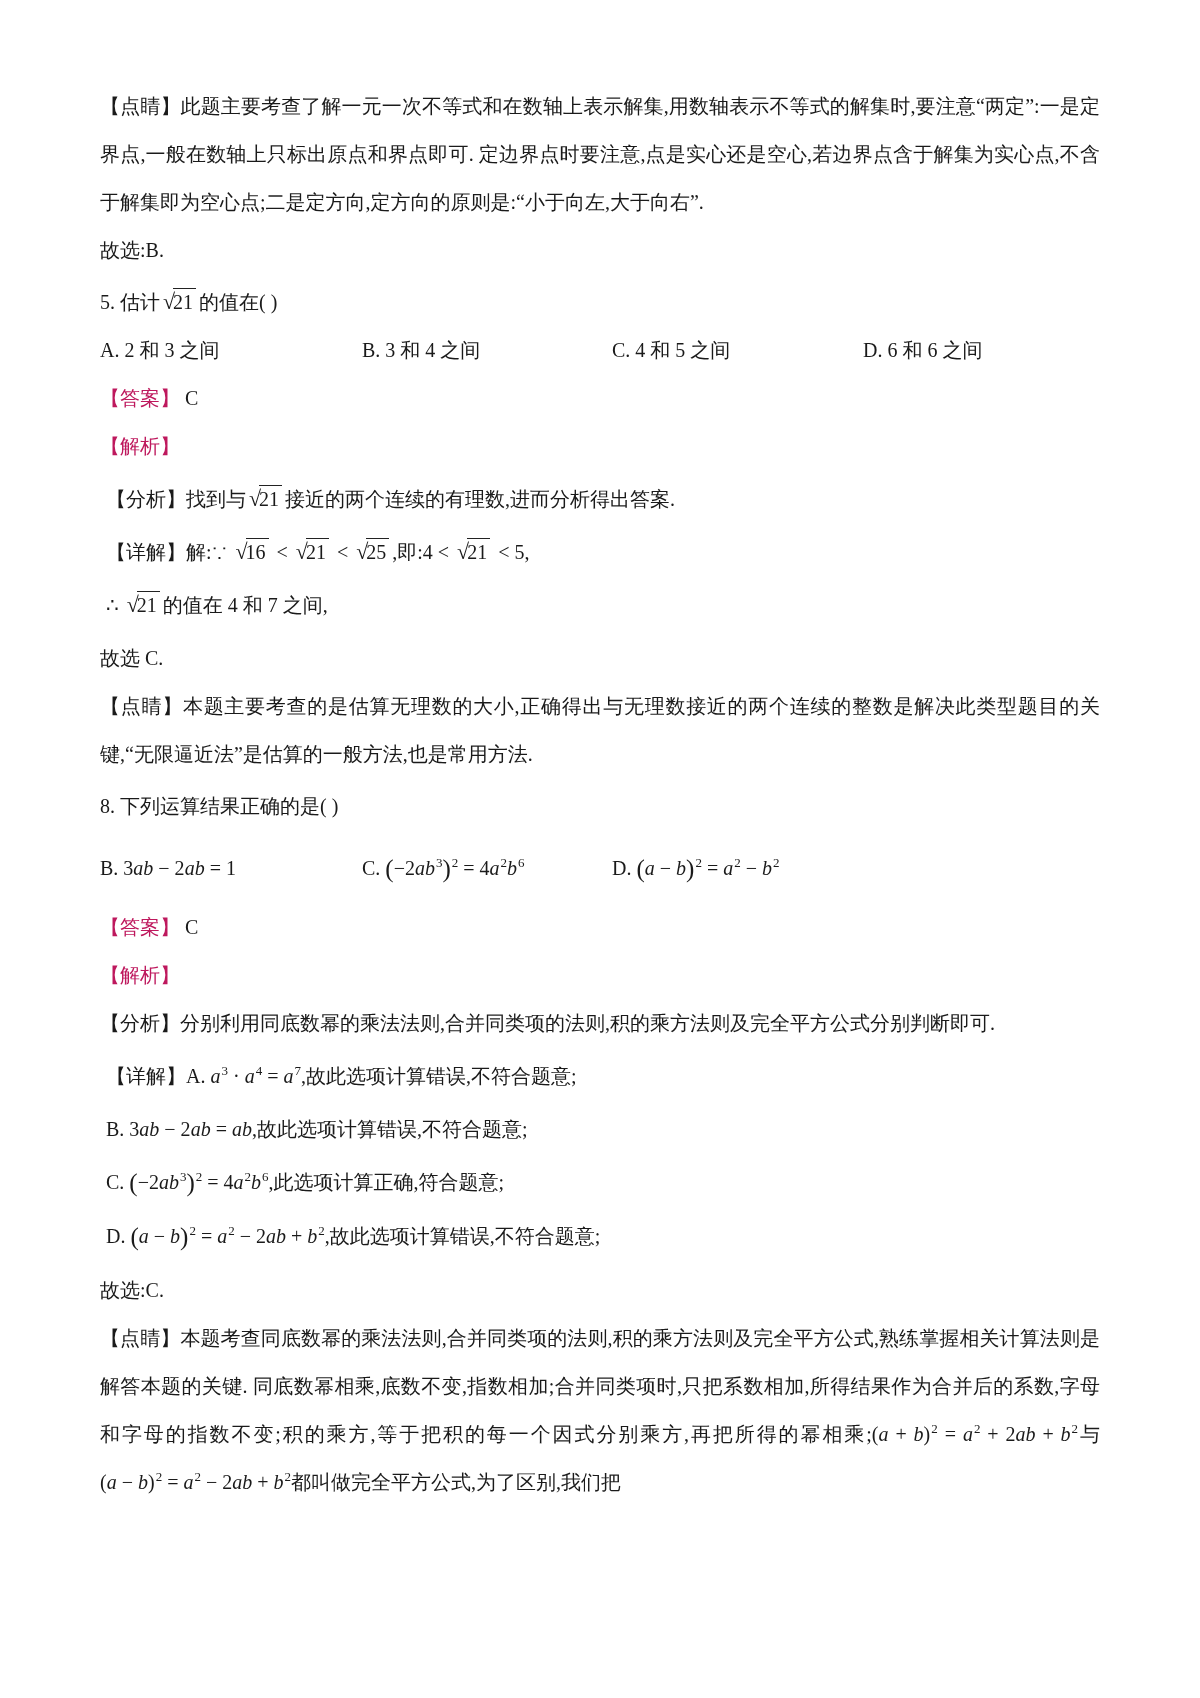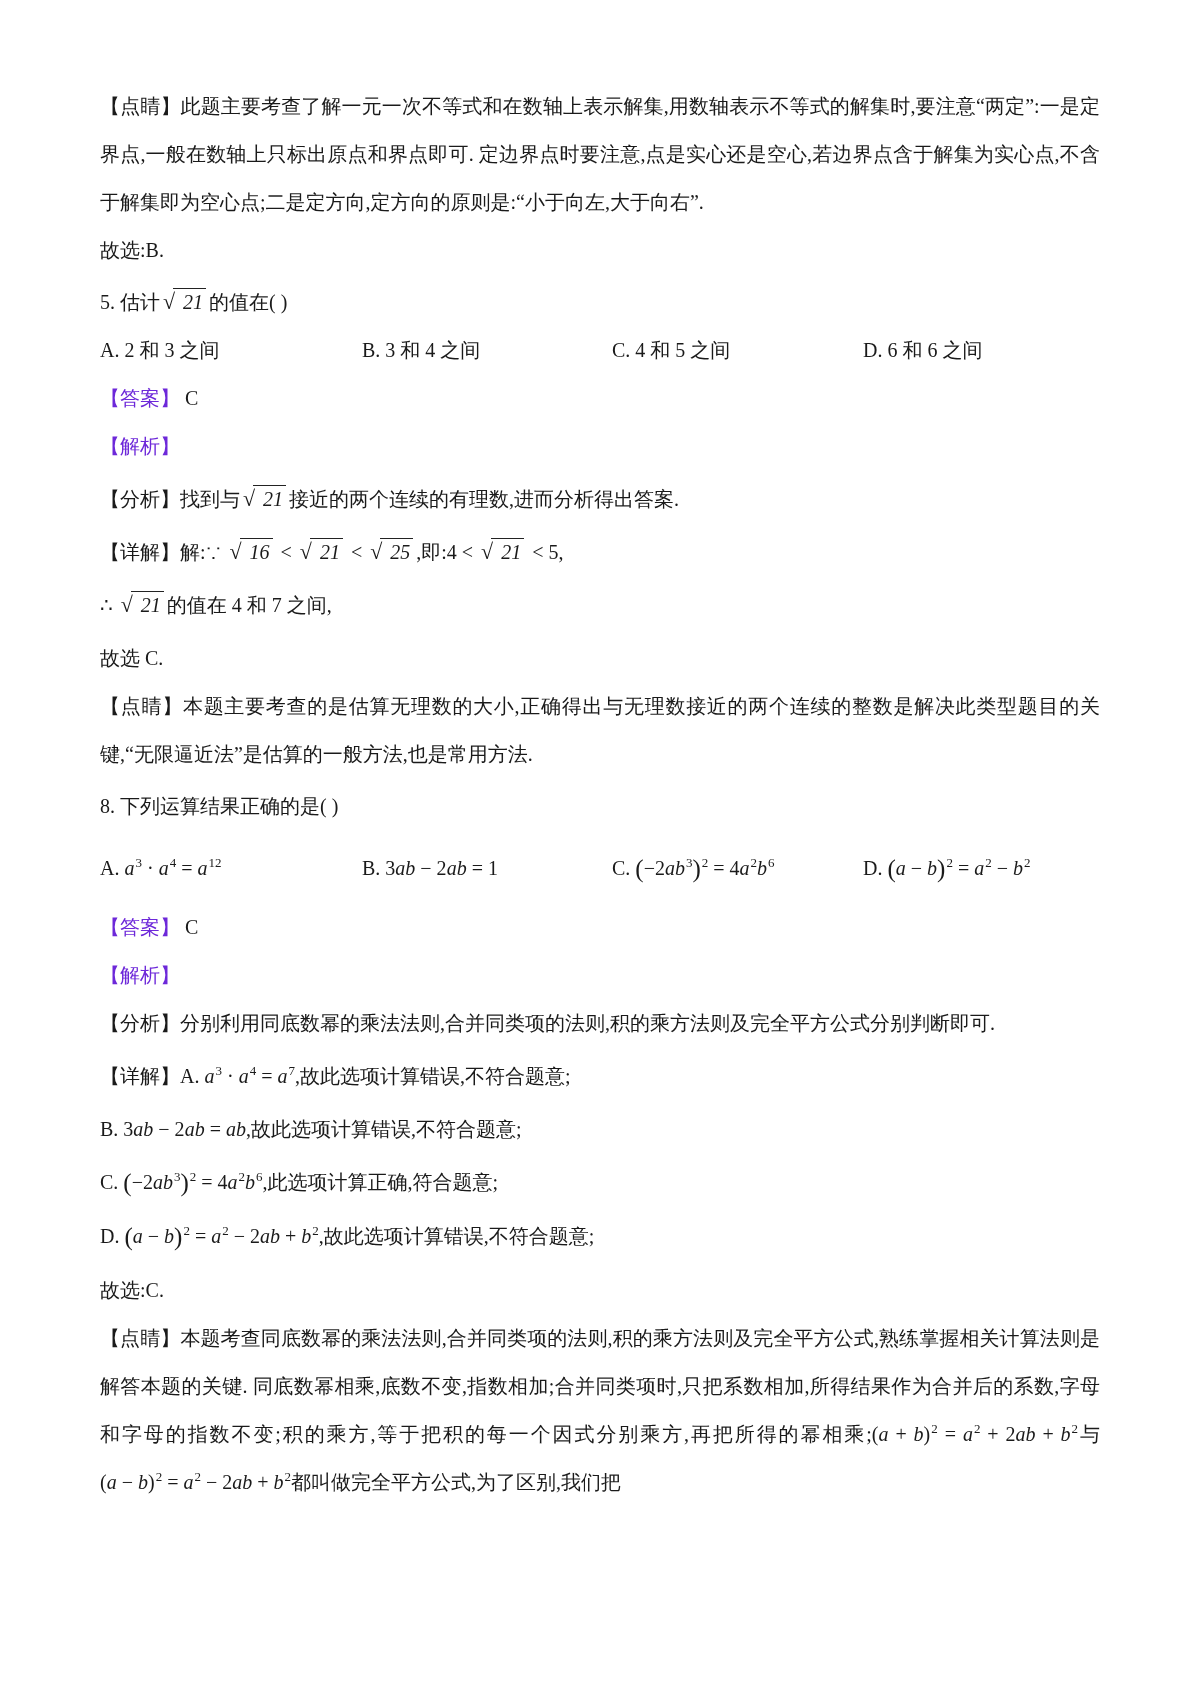--- a/index.html
+++ b/index.html
@@ -7,32 +7,32 @@
     width:1200px;height:1698px;background:#ffffff;overflow:hidden;
     font-family:"Liberation Serif","DejaVu Serif",serif;
     color:#1a1a1a;
   }
   .page{padding:82px 100px 0 100px;}
   .line{
     font-size:20px;line-height:48px;margin:0;
     text-justify:inter-ideograph;
   }
   .para{text-align:justify;}
-  .blue-label{color:#6d28d9;}
+  .blue-label{color:#be185d;}
   .math{font-family:"Liberation Serif","DejaVu Serif",serif;white-space:nowrap;}
   .mi{font-style:italic;}
   .mr{font-style:normal;}
   sup.msup{font-size:13px;line-height:1;vertical-align:super;margin-left:1px;}
   .bigp{font-size:25px;vertical-align:-2px;}
   .sqrt{display:inline-block;white-space:nowrap;margin:0 3px;}
   .sqrt-sym{font-size:22px;}
-  .sqrt-val{display:inline-block;border-top:1.6px solid #222;padding:2px 3px 0 10px;margin-left:-2px;line-height:1.1;font-style:italic;}
+  .sqrt-val{display:inline-block;border-top:1.6px solid #222;padding:2px 3px 0 0;margin-left:-2px;line-height:1.1;}
   .opts{display:grid;grid-template-columns:262px 250px 251px auto;}
   .opt{display:block;}
-  .m-line{margin:5px 0;}
+  .m-line{margin:5px 6px;}
   .stem{margin-top:4px;}
   .opts-tall{margin:14px 0 10px 0;}
 </style>
 </head>
 <body>
 
 <div class="page">
   <div class="line para">【点睛】此题主要考查了解一元一次不等式和在数轴上表示解集,用数轴表示不等式的解集时,要注意“两定”:一是定界点,一般在数轴上只标出原点和界点即可. 定边界点时要注意,点是实心还是空心,若边界点含于解集为实心点,不含于解集即为空心点;二是定方向,定方向的原则是:“小于向左,大于向右”.</div>
   <div class="line">故选:B.</div>
   <div class="line stem"><span class="txt">5. 估计</span><span class="math"><span class="sqrt"><span class="sqrt-sym">√</span><span class="sqrt-val">21</span></span></span><span class="txt">的值在(  )</span></div>
@@ -44,21 +44,20 @@
   </div>
   <div class="line"><span class="blue-label">【答案】</span><span class="txt"> C</span></div>
   <div class="line"><span class="blue-label">【解析】</span></div>
   <div class="line m-line"><span class="txt">【分析】找到与</span><span class="math"><span class="sqrt"><span class="sqrt-sym">√</span><span class="sqrt-val">21</span></span></span><span class="txt">接近的两个连续的有理数,进而分析得出答案.</span></div>
   <div class="line m-line"><span class="txt">【详解】解:</span><span class="math"><span class="mr">∵ </span><span class="sqrt"><span class="sqrt-sym">√</span><span class="sqrt-val">16</span></span><span class="mr"> &lt; </span><span class="sqrt"><span class="sqrt-sym">√</span><span class="sqrt-val">21</span></span><span class="mr"> &lt; </span><span class="sqrt"><span class="sqrt-sym">√</span><span class="sqrt-val">25</span></span></span><span class="txt">,即:</span><span class="math"><span class="mr">4 &lt; </span><span class="sqrt"><span class="sqrt-sym">√</span><span class="sqrt-val">21</span></span><span class="mr"> &lt; 5</span></span><span class="txt">,</span></div>
   <div class="line m-line"><span class="math"><span class="mr">∴ </span><span class="sqrt"><span class="sqrt-sym">√</span><span class="sqrt-val">21</span></span></span><span class="txt">的值在 4 和 7 之间,</span></div>
   <div class="line">故选 C.</div>
   <div class="line para">【点睛】本题主要考查的是估算无理数的大小,正确得出与无理数接近的两个连续的整数是解决此类型题目的关键,“无限逼近法”是估算的一般方法,也是常用方法.</div>
   <div class="line stem">8. 下列运算结果正确的是(  )</div>
   <div class="line opts opts-tall">
-    <span class="opt"><span class="txt">A. </span><span class="math"><span class="mi">a</span><sup class="msup">3</sup><span class="mr"> · </span><span class="mi">a</span><sup class="msup">4</sup><span class="mr"> = </span><span class="mi">a</span><sup class="msup">12</sup></span></span>
     <span class="opt"><span class="txt">B. </span><span class="math"><span class="mr">3</span><span class="mi">ab</span><span class="mr"> − 2</span><span class="mi">ab</span><span class="mr"> = 1</span></span></span>
     <span class="opt"><span class="txt">C. </span><span class="math"><span class="bigp">(</span><span class="mr">−2</span><span class="mi">ab</span><sup class="msup">3</sup><span class="bigp">)</span><sup class="msup">2</sup><span class="mr"> = 4</span><span class="mi">a</span><sup class="msup">2</sup><span class="mi">b</span><sup class="msup">6</sup></span></span>
     <span class="opt"><span class="txt">D. </span><span class="math"><span class="bigp">(</span><span class="mi">a</span><span class="mr"> − </span><span class="mi">b</span><span class="bigp">)</span><sup class="msup">2</sup><span class="mr"> = </span><span class="mi">a</span><sup class="msup">2</sup><span class="mr"> − </span><span class="mi">b</span><sup class="msup">2</sup></span></span>
   </div>
   <div class="line"><span class="blue-label">【答案】</span><span class="txt"> C</span></div>
   <div class="line"><span class="blue-label">【解析】</span></div>
   <div class="line">【分析】分别利用同底数幂的乘法法则,合并同类项的法则,积的乘方法则及完全平方公式分别判断即可.</div>
   <div class="line m-line"><span class="txt">【详解】A. </span><span class="math"><span class="mi">a</span><sup class="msup">3</sup><span class="mr"> · </span><span class="mi">a</span><sup class="msup">4</sup><span class="mr"> = </span><span class="mi">a</span><sup class="msup">7</sup></span><span class="txt">,故此选项计算错误,不符合题意;</span></div>
   <div class="line m-line"><span class="txt">B. </span><span class="math"><span class="mr">3</span><span class="mi">ab</span><span class="mr"> − 2</span><span class="mi">ab</span><span class="mr"> = </span><span class="mi">ab</span></span><span class="txt">,故此选项计算错误,不符合题意;</span></div>
   <div class="line m-line"><span class="txt">C. </span><span class="math"><span class="bigp">(</span><span class="mr">−2</span><span class="mi">ab</span><sup class="msup">3</sup><span class="bigp">)</span><sup class="msup">2</sup><span class="mr"> = 4</span><span class="mi">a</span><sup class="msup">2</sup><span class="mi">b</span><sup class="msup">6</sup></span><span class="txt">,此选项计算正确,符合题意;</span></div>

